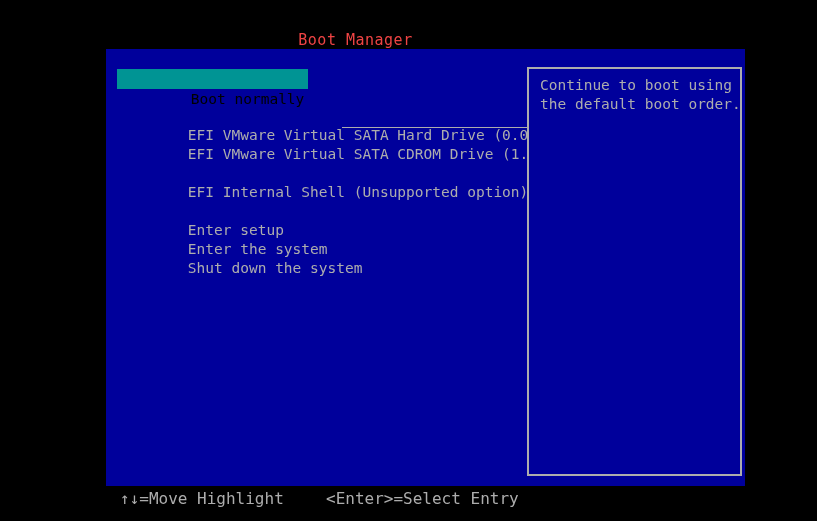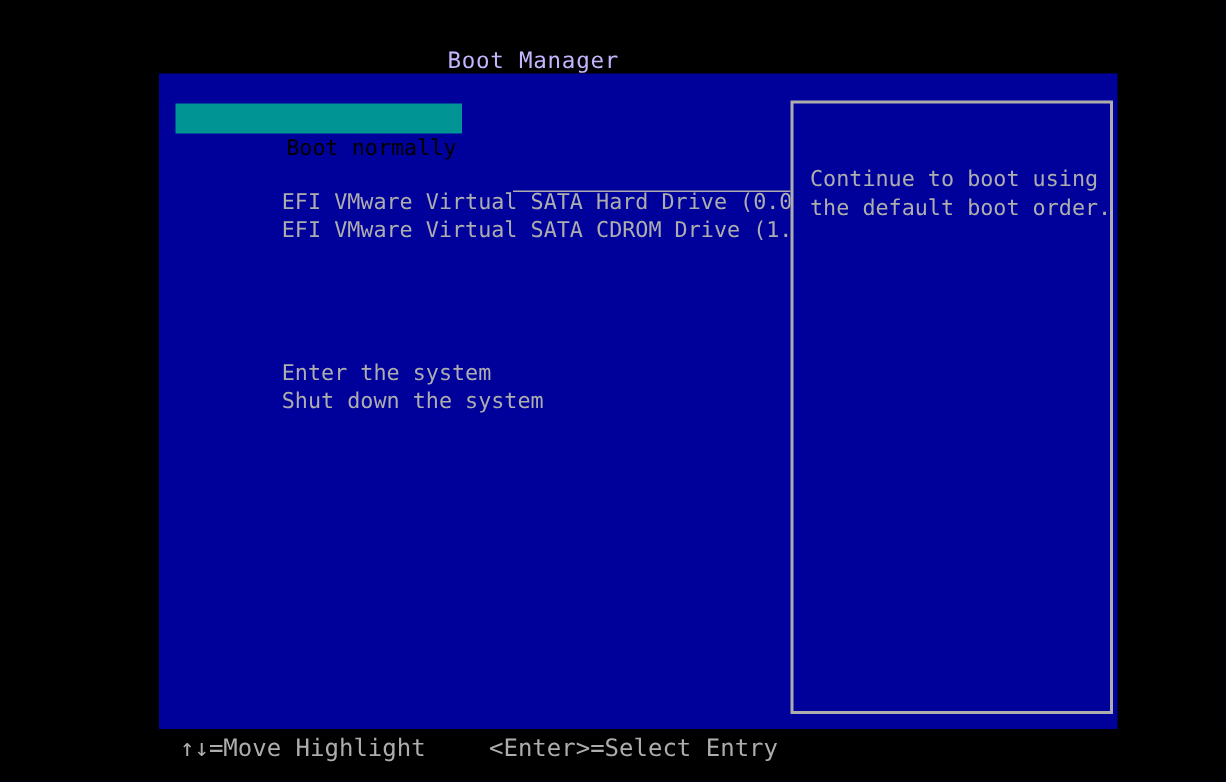--- a/index.html
+++ b/index.html
@@ -21,21 +21,21 @@
   }
 
   
   .title-bar {
     position: absolute;
     left: 0;
     top: 30px;
     width: 711px;
     height: 20px;
     text-align: center;
-    color: #c4b5fd;
+    color: #ef4444;
     font-size: 15px;
     line-height: 20px;
     letter-spacing: 0.5px;
     white-space: pre;
   }
 
   
   .panel {
     position: absolute;
     left: 106px;
@@ -93,21 +93,20 @@
   }
   .help-text {
     position: absolute;
     left: 11px;
     top: 7px;
     width: 194px;
     font-size: 14.5px;
     line-height: 19px;
     color: #ADADAD;
     white-space: pre;
-    margin-top: 35px;
   }
 
   
   .status-bar {
     position: absolute;
     left: 0;
     top: 489px;
     width: 817px;
     height: 20px;
     background: #000000;
@@ -143,21 +142,27 @@
 
       <div class="menu-item" style="top:58px;">
         <span>EFI VMware Virtual SATA Hard Drive (0.0)</span>
       </div>
 
       <div class="menu-item" style="top:77px;">
         <span>EFI VMware Virtual SATA CDROM Drive (1.0)</span>
       </div>
 
 
+      <div class="menu-item" style="top:115px;">
+        <span>EFI Internal Shell (Unsupported option)</span>
+      </div>
 
+      <div class="menu-item" style="top:153px;">
+        <span>Enter setup</span>
+      </div>
 
       <div class="menu-item" style="top:172px;">
         <span>Enter the system</span>
       </div>
 
       <div class="menu-item" style="top:191px;text-align:center;">
         <span>Shut down the system</span>
       </div>
 
     </div>

